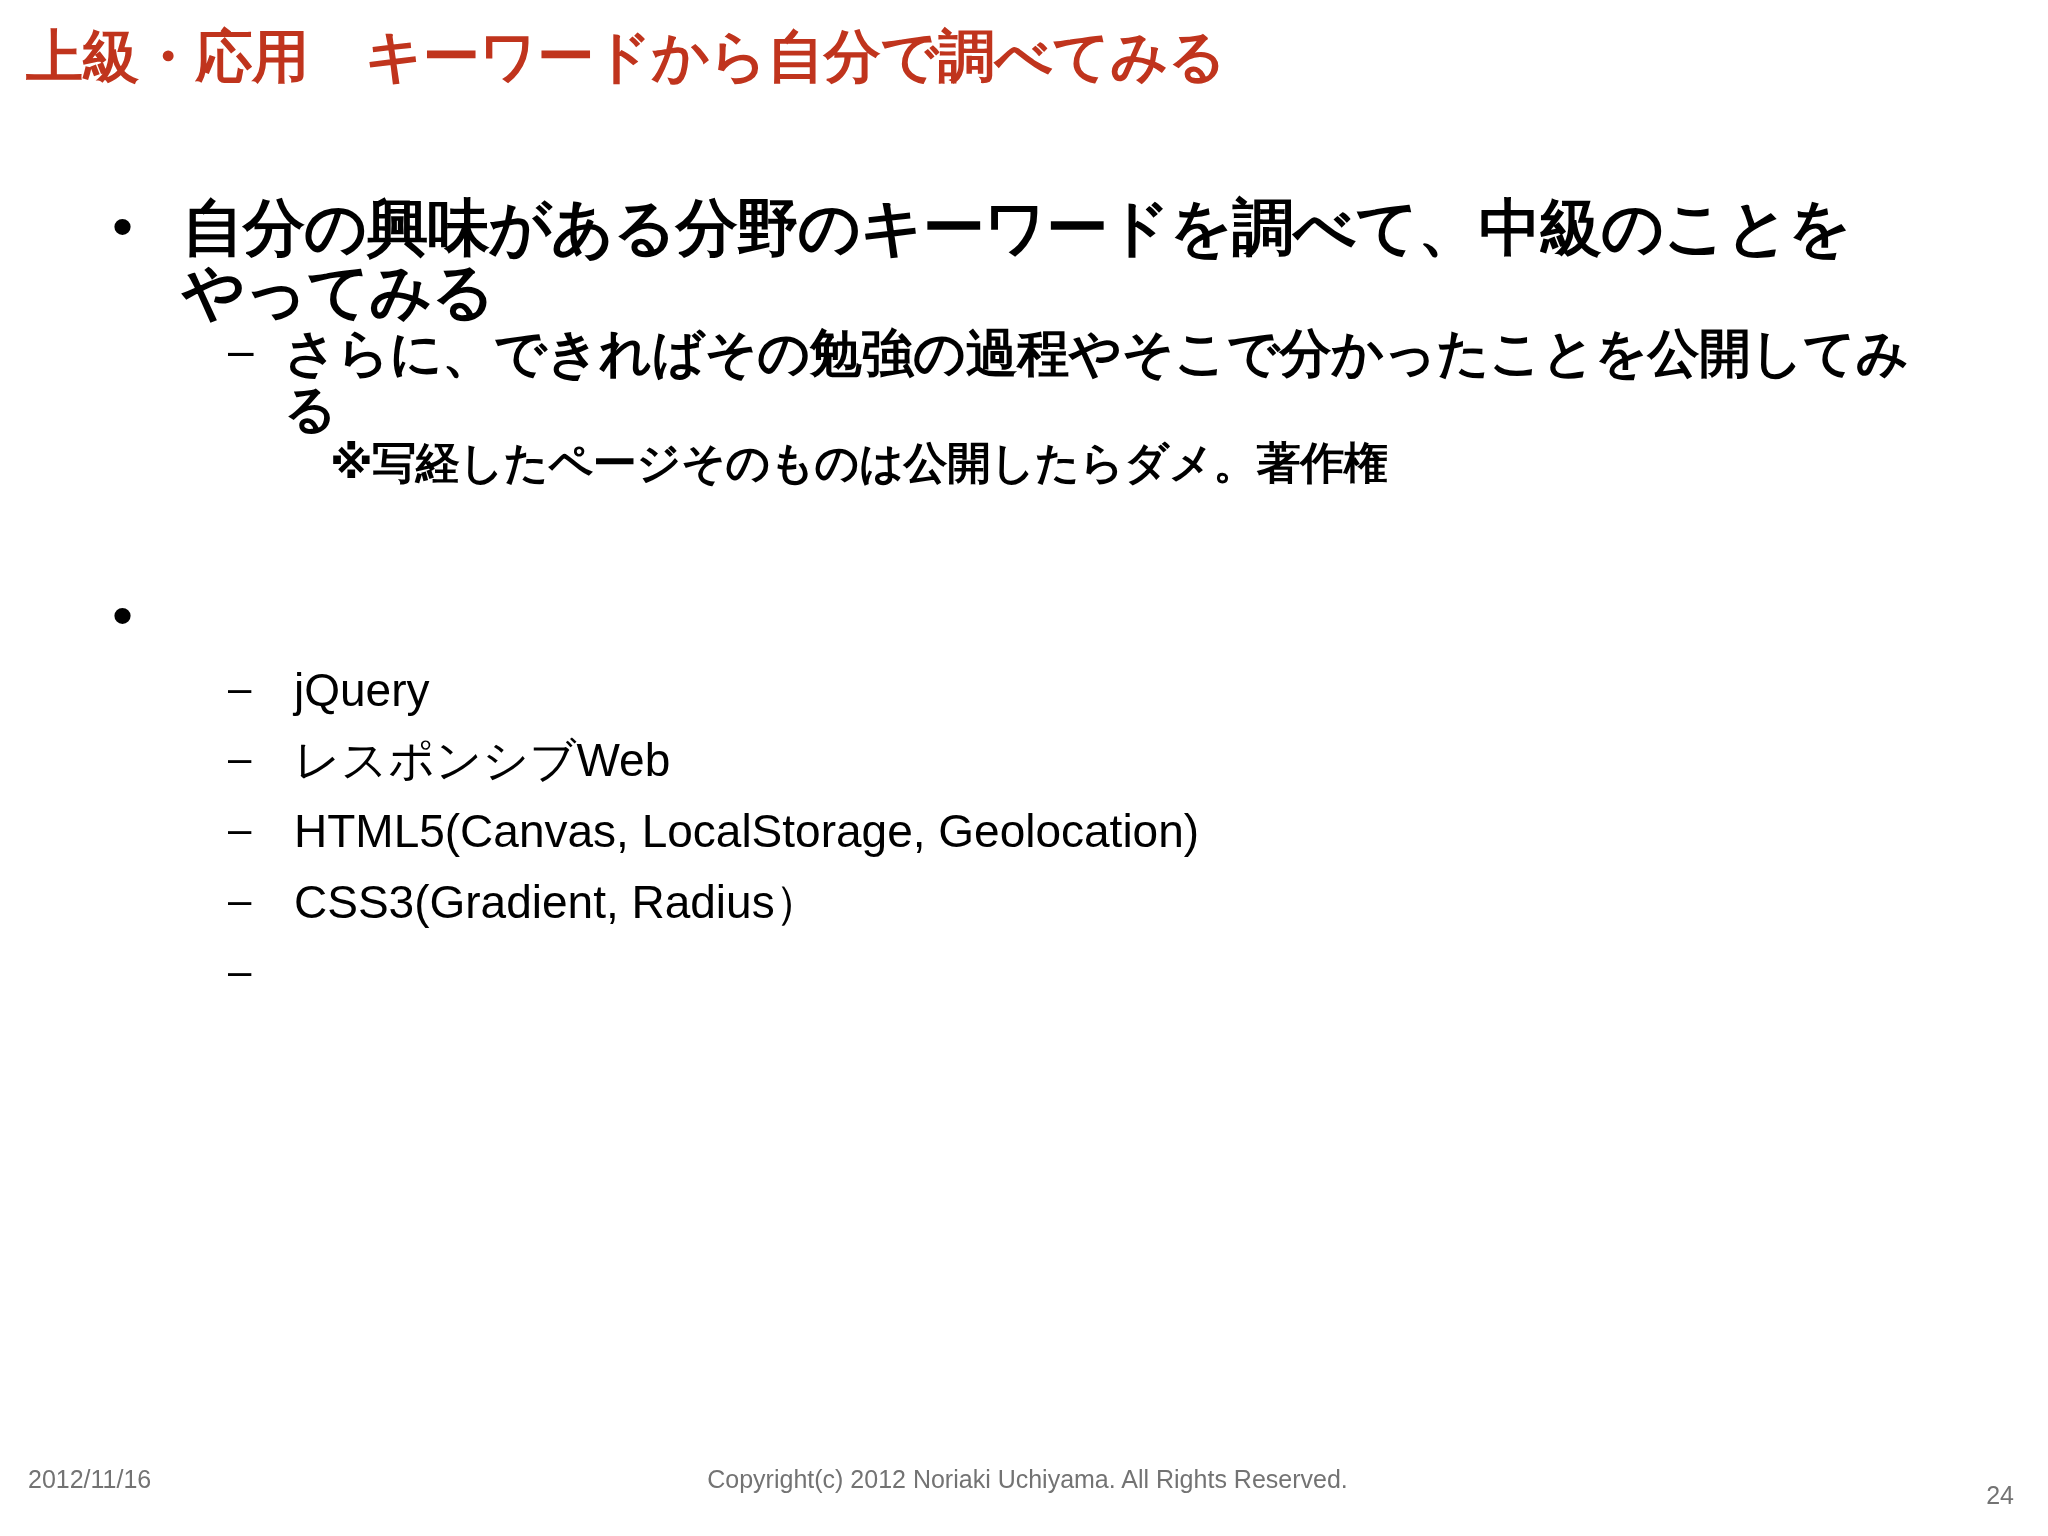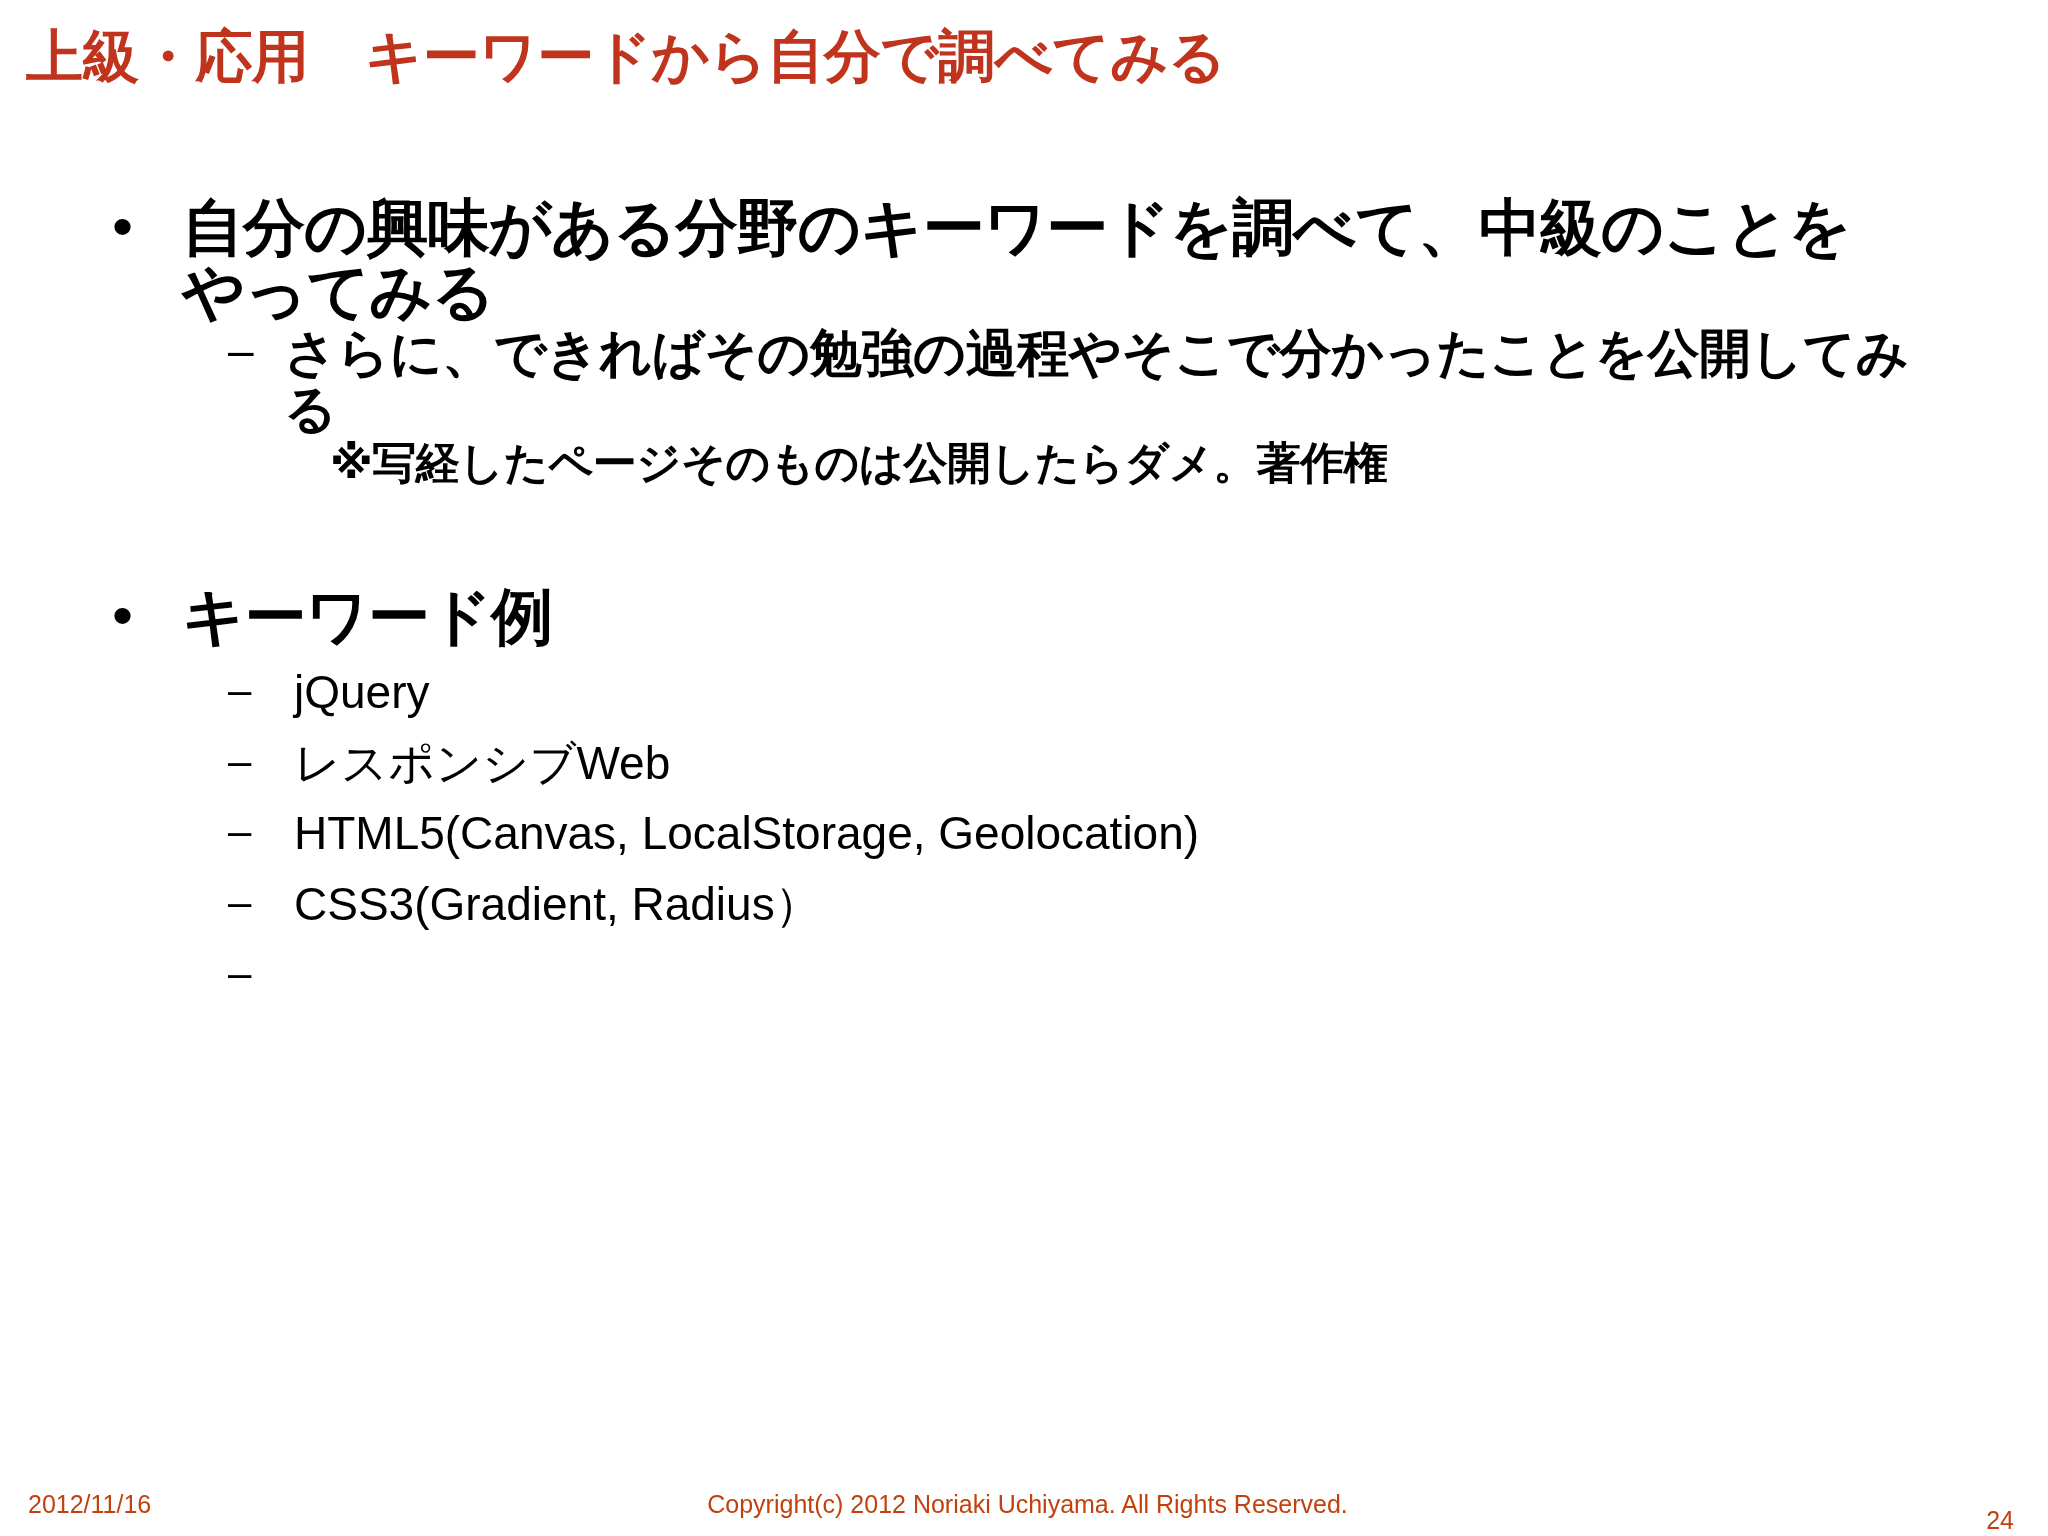--- a/index.html
+++ b/index.html
@@ -125,23 +125,23 @@
   }
 
   .gap-big { height: 96px; }
   .gap-small { height: 16px; }
 
   
   .footer {
     position: absolute;
     left: 0;
     right: 0;
-    bottom: 12px;
+    bottom: 37px;
     height: 40px;
-    color: #c2410c;
+    color: #737373;
     font-size: 25px;
     line-height: 40px;
   }
   .footer .f-date {
     position: absolute;
     left: 28px;
     top: 0;
   }
   .footer .f-copy {
     position: absolute;
@@ -176,21 +176,20 @@
       <span class="marker">–</span>
       <span class="text">さらに、できればその勉強の過程やそこで分かったことを公開してみる</span>
     </div>
 
     <div class="lvl3">※写経したページそのものは公開したらダメ。著作権</div>
 
     <div class="gap-big"></div>
 
     <div class="lvl1">
       <span class="marker">•</span>
-      <span class="text">キーワード例</span>
     </div>
 
     <div class="gap-small"></div>
 
     <div class="lvl2 kw">
       <span class="marker">–</span>
       <span class="text">jQuery</span>
     </div>
 
     <div class="lvl2 kw">

